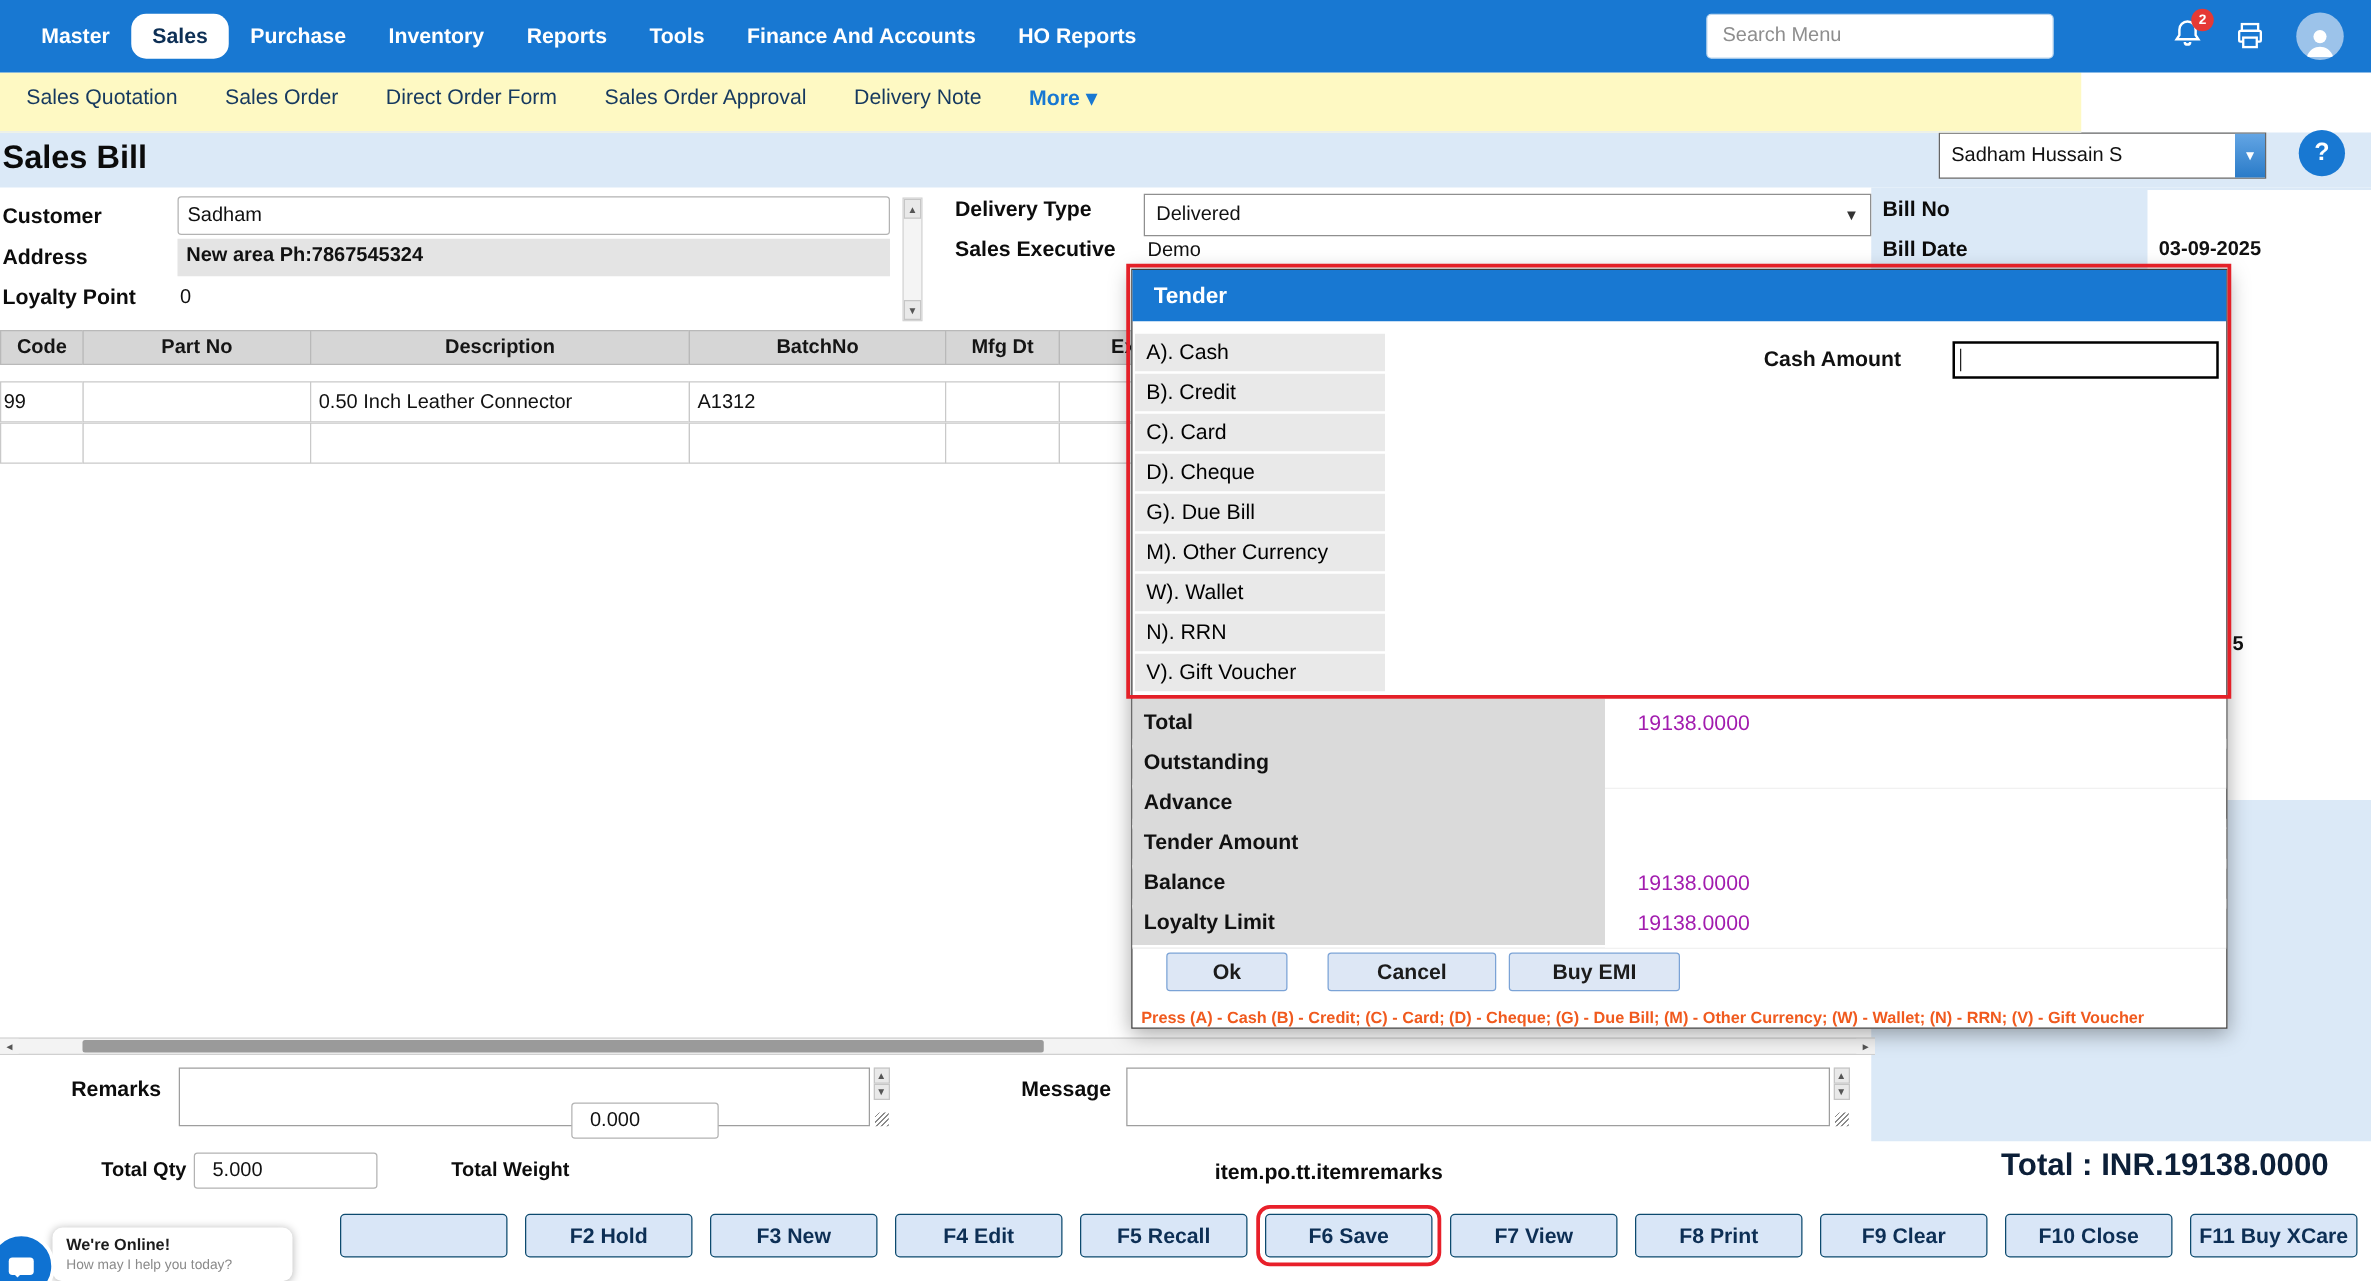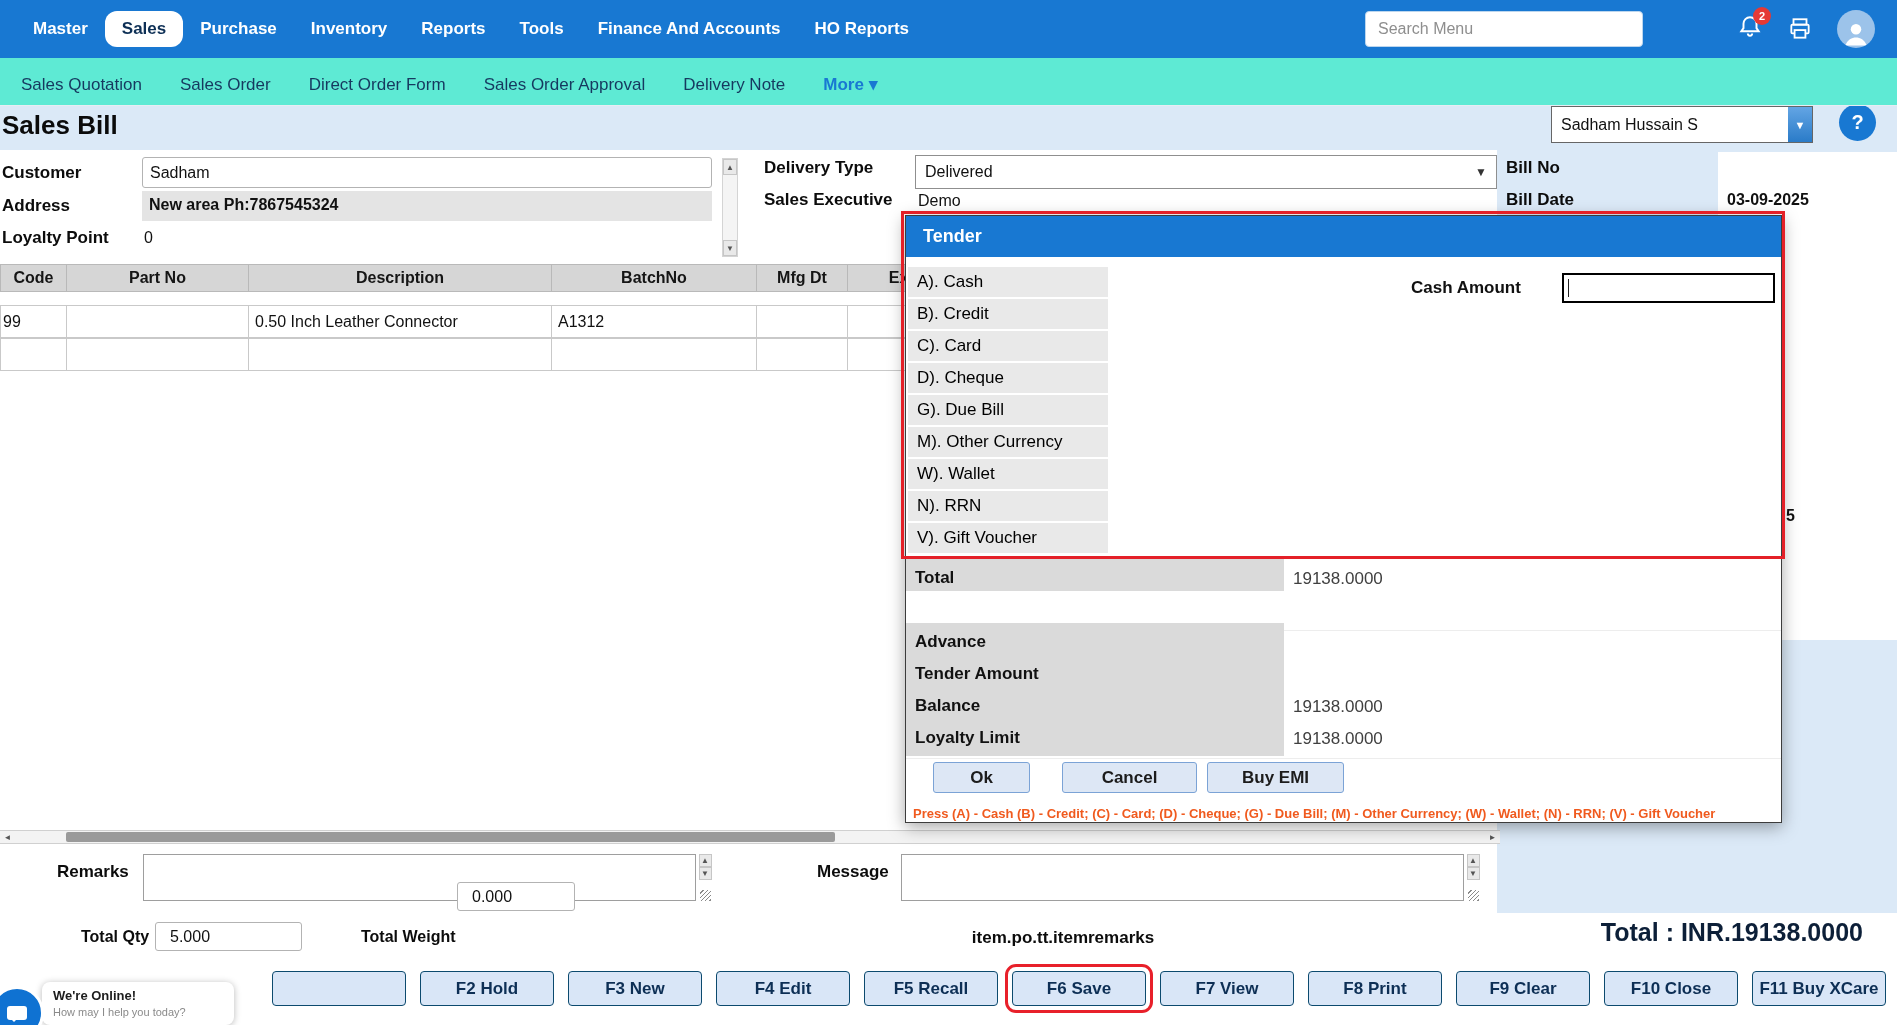--- a/index.html
+++ b/index.html
@@ -11,21 +11,21 @@
   .nav-item{color:#fff;font-size:17px;font-weight:700;padding:8px 17px;white-space:nowrap;cursor:pointer}
   .nav-item.active{background:#fff;color:#0d2f55;border-radius:12px}
   .topnav-right{margin-left:auto;display:flex;align-items:center;gap:24px;padding-right:6px}
   .search-input{width:278px;height:36px;border:1px solid #bcd6ee;border-radius:4px;padding:0 12px;font-size:16px;font-family:inherit;color:#333;margin-right:70px}
   .search-input::placeholder{color:#8e8e8e}
   .bell-wrap{position:relative;cursor:pointer}
   .badge{position:absolute;top:-7px;right:-8px;min-width:18px;height:18px;border-radius:9px;background:#e53935;color:#fff;font-size:11px;font-weight:700;display:flex;align-items:center;justify-content:center;padding:0 4px}
   .avatar{width:38px;height:38px;border-radius:50%;background:#9cc3ea;display:flex;align-items:flex-end;justify-content:center;overflow:hidden;cursor:pointer}
 
   
-  .subnav{position:absolute;top:58px;left:0;width:1897px;height:48px;background:#5eead4;display:flex;align-items:flex-end;padding:0 2px;border-bottom:1px solid #e7edf3;z-index:39}
+  .subnav{position:absolute;top:58px;left:0;width:1665px;height:48px;background:#fef9c3;display:flex;align-items:flex-start;padding:0 2px;border-bottom:1px solid #e7edf3;z-index:39}
   .subnav-item{font-size:17px;color:#16395f;font-weight:500;padding:10px 19px;white-space:nowrap;cursor:pointer}
   .subnav-item.more{color:#1878d2;font-weight:600;display:flex;align-items:center;gap:5px}
 
   
   .bg-blue-title{position:absolute;top:106px;left:0;width:1897px;height:44px;background:#dbe9f7}
   .bg-blue-right{position:absolute;top:150px;left:1497px;width:400px;height:763px;background:#dbe9f7}
   .bg-white-rightcol{position:absolute;top:152px;left:1718px;width:179px;height:488px;background:#fff;z-index:1}
 
   
   .page-title{position:absolute;top:110px;left:2px;font-size:26px;font-weight:700;color:#0b0b0b}
@@ -57,21 +57,21 @@
 
   
   .dialog{position:absolute;left:905px;top:215px;width:877px;height:608px;background:#fff;border:1px solid #3c3c3c;box-shadow:0 4px 16px rgba(0,0,0,.35);z-index:50}
   .dialog-header{height:41px;background:#1878d2;color:#fff;font-size:18px;font-weight:700;display:flex;align-items:center;padding-left:17px}
   .tender-option{position:absolute;left:2px;width:200px;height:30px;background:#e9e9e9;font-size:17px;color:#000;display:flex;align-items:center;padding:0 9px;cursor:pointer}
   .cash-label{position:absolute;left:505px;top:62px;font-size:17px;font-weight:700}
   .cash-input{position:absolute;left:656px;top:57px;width:213px;height:30px;background:#fff;border:2px solid #000;display:flex;align-items:center;padding-left:4px}
   .cash-caret{width:1px;height:18px;background:#222}
   .sum-row{position:absolute;left:0;width:875px;height:40px;display:flex;border-bottom:1px solid #ededed}
   .sum-label{width:378px;background:#dadada;border-bottom:2px solid #fff;font-size:17px;font-weight:600;color:#111;display:flex;align-items:center;padding:0 9px}
-  .sum-value{flex:1;background:#fff;font-size:17px;color:#404040;display:flex;align-items:center;padding:0 9px}
+  .sum-value{flex:1;background:#fff;font-size:17px;color:#a21caf;display:flex;align-items:center;padding:0 26px}
   .dlg-btn{position:absolute;top:546px;height:31px;background:#dde7f5;border:1px solid #7ba3d6;border-radius:3px;font-size:17px;font-weight:600;color:#1c1c1c;display:flex;align-items:center;justify-content:center;cursor:pointer}
   .dialog-hint{position:absolute;left:7px;top:590px;width:862px;font-size:13px;font-weight:600;color:#f05a1e;white-space:nowrap}
   .red-box{position:absolute;left:901px;top:211px;width:884px;height:348px;border:3px solid #e42028;z-index:60;pointer-events:none}
 
   
   .textarea{position:absolute;background:#fff;border:1px solid #9e9e9e;font-family:inherit;font-size:15px;resize:none;padding:4px 6px}
   .ta-spin{position:absolute;width:14px;height:47px;display:flex;flex-direction:column;align-items:center}
   .ta-spin .sb-btn{width:13px;height:13px}
   .grip{width:11px;height:11px;margin-top:auto;background:repeating-linear-gradient(135deg,transparent 0 2px,#8a8a8a 2px 3px)}
   .grand-total{position:absolute;left:1517px;top:918px;width:346px;text-align:right;font-size:25px;font-weight:700;color:#0c1f38}
@@ -218,20 +218,21 @@
   <span class="cash-label">Cash Amount</span>
   <div class="cash-input">
       <span class="cash-caret"></span>
     </div>
 
   <div class="sum-row" style="top:343px">
     <div class="sum-label">Total</div>
     <div class="sum-value">19138.0000</div>
   </div>
   <div class="sum-row" style="top:375px">
+    <div class="sum-label">Outstanding</div>
     <div class="sum-value"></div>
   </div>
   <div class="sum-row" style="top:407px">
     <div class="sum-label">Advance</div>
   </div>
   <div class="sum-row" style="top:439px">
     <div class="sum-label">Tender Amount</div>
     <div class="sum-value"></div>
   </div>
   <div class="sum-row" style="top:471px">

